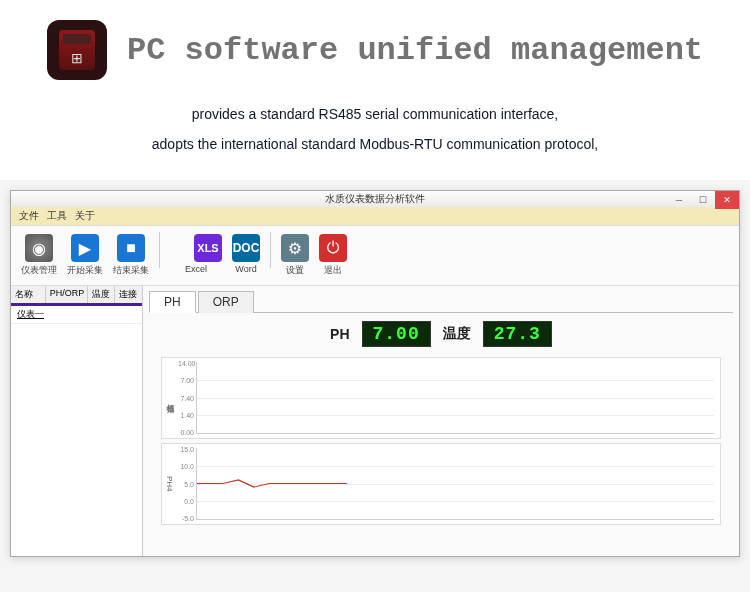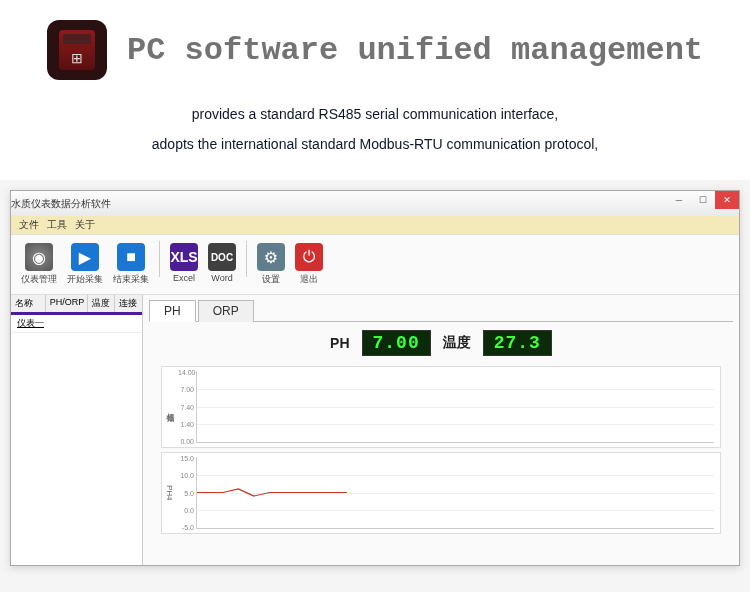--- a/index.html
+++ b/index.html
@@ -9,38 +9,38 @@
   .hero-title-row { display: flex; align-items: center; justify-content: center; gap: 20px; margin-bottom: 20px; }
   .hero-icon { width: 60px; height: 60px; background: #2a1010; border-radius: 12px; display: flex; align-items: center; justify-content: center; position: relative; }
   .hero-icon-inner { width: 36px; height: 40px; background: linear-gradient(#8b1a1a, #5a0f0f); border-radius: 4px; position: relative; }
   .hero-icon-inner::before { content: ''; position: absolute; top: 4px; left: 4px; right: 4px; height: 10px; background: #4a2020; border-radius: 2px; }
   .hero-icon-inner::after { content: '⊞'; position: absolute; bottom: 4px; left: 0; right: 0; text-align: center; color: #ddd; font-size: 14px; }
   .hero-title { font-size: 32px; font-weight: bold; color: #737373; font-family: Liberation Mono, monospace; }
   .hero-desc { font-size: 14px; color: #0f172a; line-height: 2; }
   .hero-desc p { margin: 2px 0; }
 
   .app-window { margin: 10px; border: 1px solid #aaa; background: #fff; box-shadow: 0 2px 8px rgba(0,0,0,0.15); }
-  .titlebar { background: linear-gradient(#fdfdfd, #eaeaea); height: 25px; display: flex; align-items: center; justify-content: flex-start; position: relative; font-size: 10px; color: #333; }
+  .titlebar { background: linear-gradient(#fdfdfd, #eaeaea); height: 16px; display: flex; align-items: center; justify-content: center; position: relative; font-size: 10px; color: #333; }
   .window-controls { position: absolute; right: 0; top: 0; display: flex; height: 18px; }
   .win-btn { width: 24px; height: 18px; display: flex; align-items: center; justify-content: center; font-size: 9px; }
   .win-btn.close { background: #e04343; color: #fff; }
   .win-btn.min, .win-btn.max { color: #555; }
 
   .menubar { background: #f4e9b8; padding: 2px 8px; font-size: 10px; color: #333; display: flex; gap: 8px; border-bottom: 1px solid #ddd; }
   .menubar span { cursor: default; }
 
   .toolbar { display: flex; gap: 6px; padding: 6px 8px; background: #fafafa; border-bottom: 1px solid #ddd; align-items: flex-start; }
   .tool-item { display: flex; flex-direction: column; align-items: center; font-size: 9px; color: #444; padding: 2px; min-width: 32px; }
   .tool-icon { width: 28px; height: 28px; border-radius: 4px; display: flex; align-items: center; justify-content: center; font-size: 16px; color: #fff; margin-bottom: 2px; }
   .tool-sep { width: 1px; height: 36px; background: #ccc; margin: 0 2px; }
   .ic-gauge { background: radial-gradient(#888,#555); }
   .ic-play { background: #1976d2; }
   .ic-stop { background: #1976d2; }
-  .ic-xls { background: #4c1d95; font-size: 14px; font-weight: bold; }
-  .ic-doc { background: #404040; font-size: 10px; font-weight: bold; }
+  .ic-xls { background: #6d28d9; font-size: 11px; font-weight: bold; margin-left: 24px; }
+  .ic-doc { background: #0369a1; font-size: 12px; font-weight: bold; }
   .ic-gear { background: #607d8b; }
   .ic-exit { background: #d32f2f; }
 
   .content { display: flex; height: 270px; }
   .sidebar { width: 132px; border-right: 1px solid #ccc; background: #fff; }
   .sidebar-header { display: flex; background: #f0f0f0; border-bottom: 3px solid #4c1d95; font-size: 9px; }
   .sidebar-header div { padding: 2px 4px; border-right: 1px solid #ccc; }
   .sidebar-header .c1 { width: 36px; }
   .sidebar-header .c2 { width: 42px; }
   .sidebar-header .c3 { width: 28px; }

